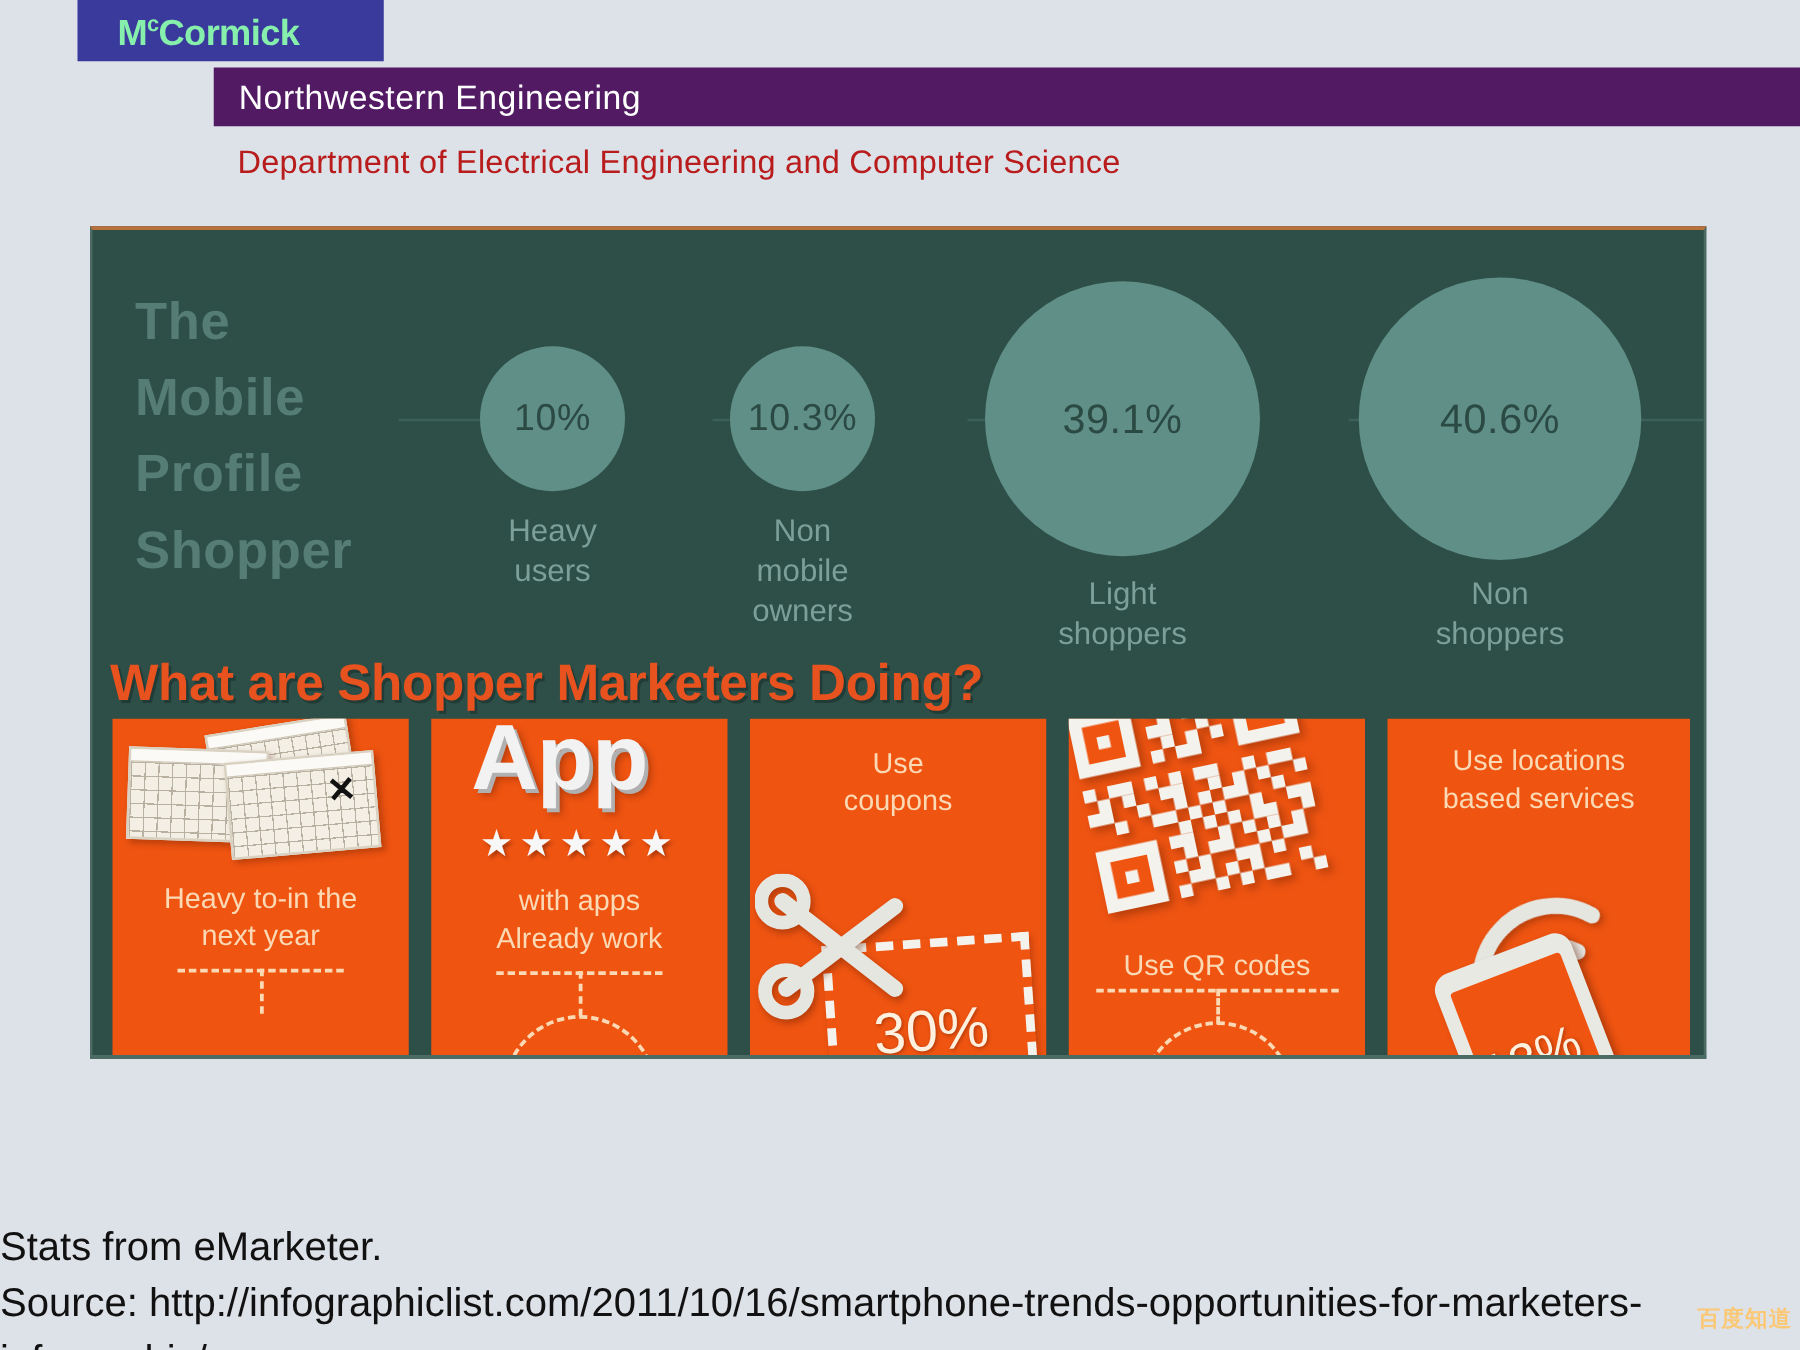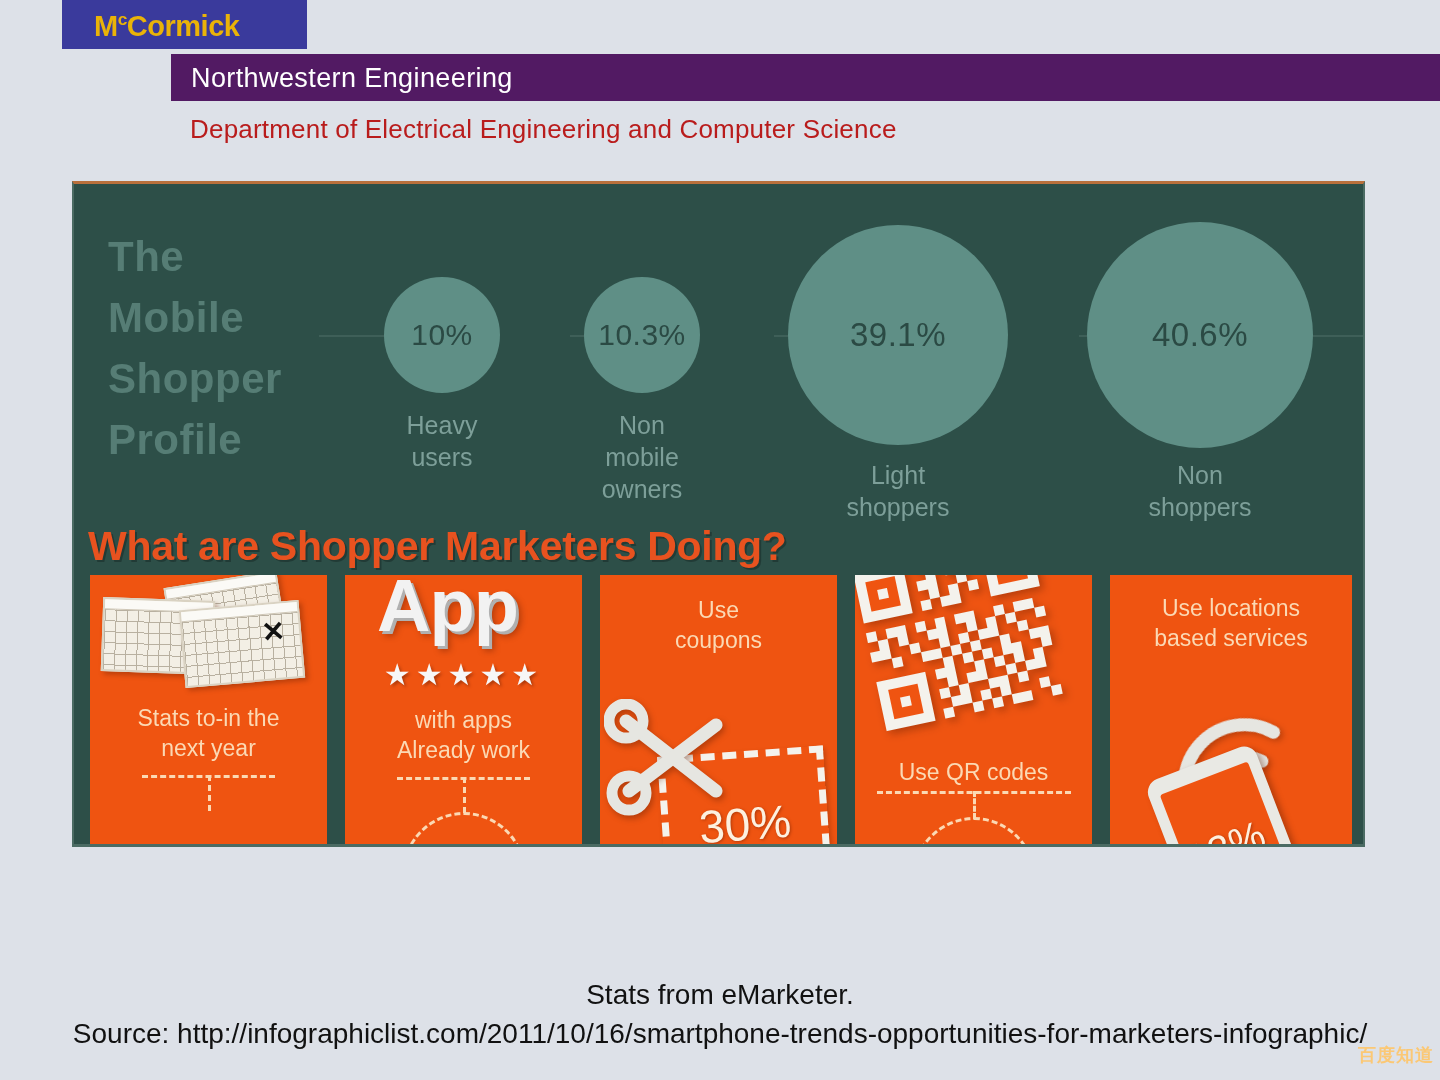--- a/index.html
+++ b/index.html
@@ -13,21 +13,21 @@
 
   
   #header{position:absolute;left:0;top:0;width:1440px;height:175px;}
 
   #mccormick-logo{
     position:absolute;left:62px;top:0;width:245px;height:49px;
     background:#3a3a9c;
   }
   #mccormick-logo .logo-text{
     position:absolute;left:32px;top:9px;
-    color:#eab308;font-weight:bold;font-size:29px;letter-spacing:-0.5px;
+    color:#86efac;font-weight:bold;font-size:29px;letter-spacing:-0.5px;
     font-family:"Liberation Sans", sans-serif;
     white-space:nowrap;
   }
   #mccormick-logo .logo-text sup{font-size:0.6em;vertical-align:super;}
 
   #purple-bar{
     position:absolute;left:171px;top:54px;width:1269px;height:47px;
     background:#521a63;
   }
   #purple-bar .bar-text{
@@ -155,21 +155,21 @@
     position:absolute;background:#ef5411;border-radius:3px;
   }
   .phone-pct{
     position:absolute;color:#fdf0df;font-size:40px;
     text-shadow:1px 1px 3px rgba(120,35,0,.5);
   }
 
   
   #footer{position:absolute;left:0;top:975px;width:1440px;}
   .foot-line{
-    width:100%;text-align:center;color:#111;font-size:28px;line-height:1.4;
+    width:100%;text-align:left;color:#111;font-size:32px;line-height:1.4;
   }
   #watermark{
     position:absolute;right:6px;top:1043px;
     color:#fbc875;font-size:18px;font-weight:bold;letter-spacing:1px;
     font-family:"DejaVu Sans", sans-serif;
   }
 </style>
 </head>
 <body>
 
@@ -184,22 +184,22 @@
   </div>
 
   <div id="dept-line">Department of Electrical Engineering and Computer Science</div>
 </div>
 
 <div id="infographic">
 
   <div id="profile-title">
     <div>The</div>
     <div>Mobile</div>
+    <div>Profile</div>
     <div>Shopper</div>
-    <div>Profile</div>
   </div>
 
   <div id="circles-row">
 
     <div class="conn-line" style="left:245px;width:125px;"></div>
     <div class="conn-line" style="left:496px;width:80px;"></div>
     <div class="conn-line" style="left:700px;width:85px;"></div>
     <div class="conn-line" style="left:1005px;width:82px;"></div>
     <div class="conn-line" style="left:1235px;width:54px;"></div>
 
@@ -253,21 +253,21 @@
             <div class="grid"></div>
         </div>
         <div class="cal" style="left:92px;top:30px;width:116px;height:74px;transform:rotate(-5deg);">
           <div class="hdr"></div>
             <div class="grid"></div>
           <div class="xmark">✕</div>
         </div>
       </div>
 
       <div class="panel-caption" style="top:128px;">
-        <div>Stats to-in the</div>
+        <div>Heavy to-in the</div>
         <div>next year</div>
       </div>
 
       <div class="dash-hr" style="left:52px;top:200px;width:133px;"></div>
       <div class="dash-vr" style="left:118px;top:200px;height:36px;"></div>
     </div>
 
     <div class="panel" style="left:255px;">
       <div class="app-word" style="left:32px;top:-12px;">App</div>
       <div class="stars" style="top:82px;">★★★★★</div>

